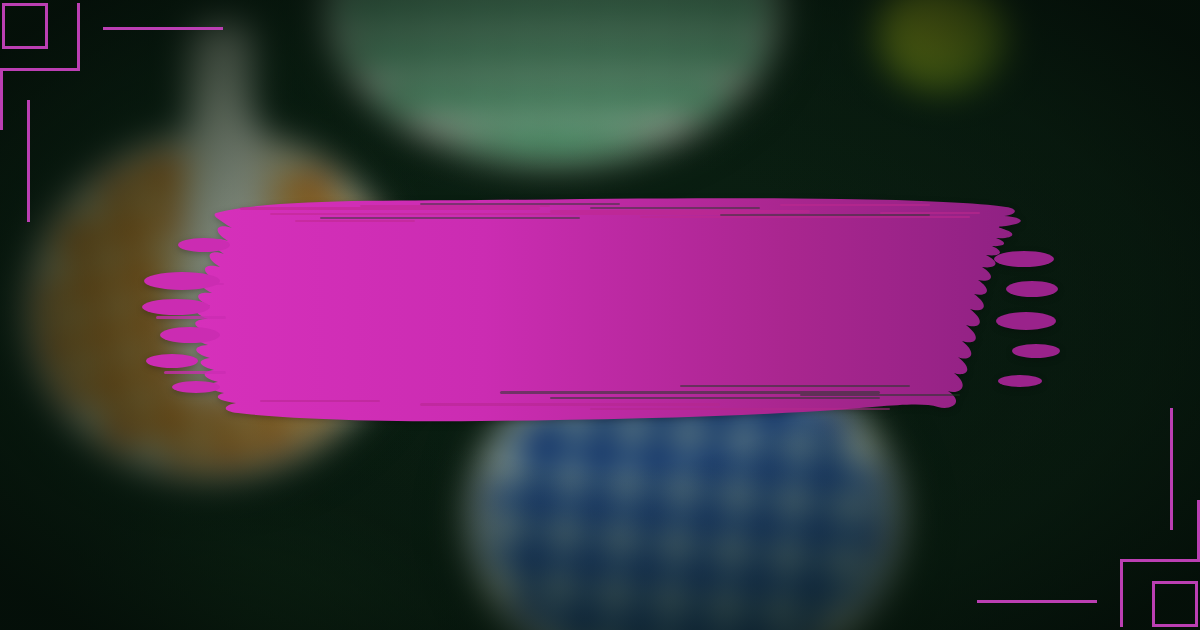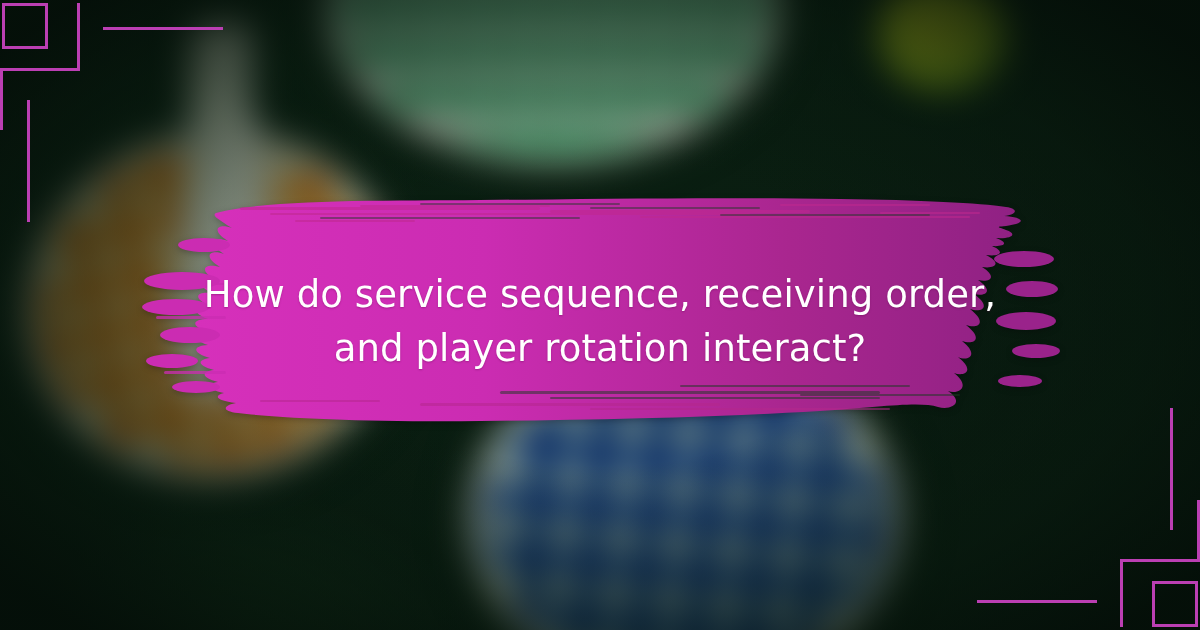--- a/index.html
+++ b/index.html
@@ -247,22 +247,20 @@
           <ellipse cx="904" cy="74" rx="30" ry="8"></ellipse>
           <ellipse cx="912" cy="104" rx="26" ry="8"></ellipse>
           <ellipse cx="906" cy="136" rx="30" ry="9"></ellipse>
           <ellipse cx="916" cy="166" rx="24" ry="7"></ellipse>
           <ellipse cx="900" cy="196" rx="22" ry="6"></ellipse>
         </g>
       </svg>
     </div>
   </div>
 
-  <div class="headline">How do service sequence, receiving order,
-and player rotation interact?</div>
 
   <div class="orn orn-tl">
     <span class="sq"></span>
     <span class="el-v"></span>
     <span class="el-h"></span>
     <span class="el-c"></span>
     <span class="bar-h"></span>
     <span class="bar-v"></span>
   </div>
 

